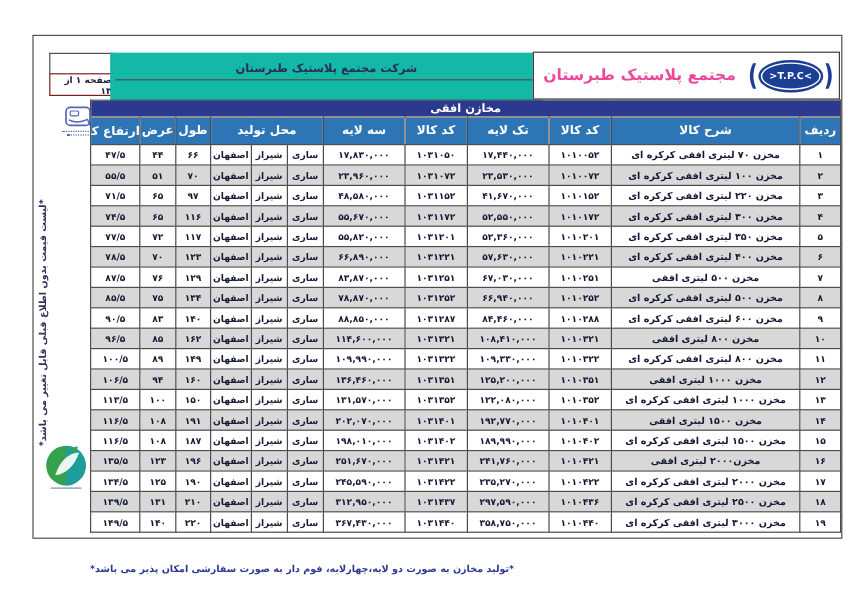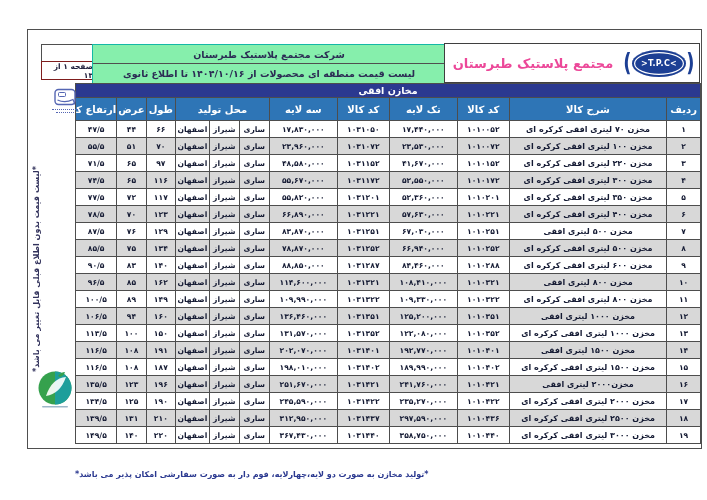--- a/index.html
+++ b/index.html
@@ -9,21 +9,21 @@
     -webkit-font-smoothing:antialiased;
   }
   .abs{position:absolute;}
   
   .page-frame{left:27px;top:29px;width:673px;height:418px;border:1px solid #4f4f4f;}
   
   .page-box-empty{left:41px;top:44px;width:51px;height:17px;border:1px solid #4f4f4f;border-bottom:none;background:#fff;}
   .page-box{left:41px;top:61px;width:51px;height:17px;border:1px solid #7f1d1d;background:#fff;
     display:flex;align-items:center;justify-content:center;font-size:7.5px;font-weight:bold;color:#23233f;}
   
-  .title-box{left:92px;top:44px;width:352px;height:39px;border:1px solid #14b8a6;background:#86efac;}
+  .title-box{left:92px;top:44px;width:352px;height:39px;border:4px solid #14b8a6;background:#14b8a6;}
   .title-row{height:19px;display:flex;align-items:center;justify-content:center;
     font-size:9.5px;font-weight:bold;color:#2c2c54;}
   .title-row.first{border-bottom:1px solid #4f4f4f;height:18px;}
   
   .brand-box{left:444px;top:43px;width:256px;height:40px;border:1.2px solid #3f3f3f;background:#fff;
     display:flex;align-items:center;padding:0 4px;box-sizing:border-box;gap:6px;}
   .tpc-logo{direction:ltr;display:flex;align-items:center;flex:0 0 auto;}
   .tpc-paren{color:#1c3f94;font-weight:bold;font-size:24px;line-height:24px;margin:0 -1px;transform:scaleX(.75);}
   .tpc-oval{width:54px;height:27px;background:#1c3f94;border-radius:50%;
     box-shadow:inset 0 0 0 2px #1c3f94, inset 0 0 0 3.2px #ffffff;
@@ -54,21 +54,20 @@
 
 <div class="abs page-frame"></div>
 
 <div class="abs page-box-empty"></div>
 <div class="abs page-box">
   <span>صفحه ۱ از ۱۳</span>
 </div>
 
 <div class="abs title-box">
   <div class="title-row first">شرکت مجتمع پلاستیک طبرستان</div>
-  <div class="title-row">لیست قیمت منطقه ای محصولات از ۱۴۰۴/۱۰/۱۶ تا اطلاع ثانوی</div>
 </div>
 
 <div class="abs brand-box">
   <div class="tpc-logo">
     <span class="tpc-paren">(</span>
     <span class="tpc-oval">
         <span>&gt;</span>
         <span>T.P.C</span>
         <span>&lt;</span>
       </span>

